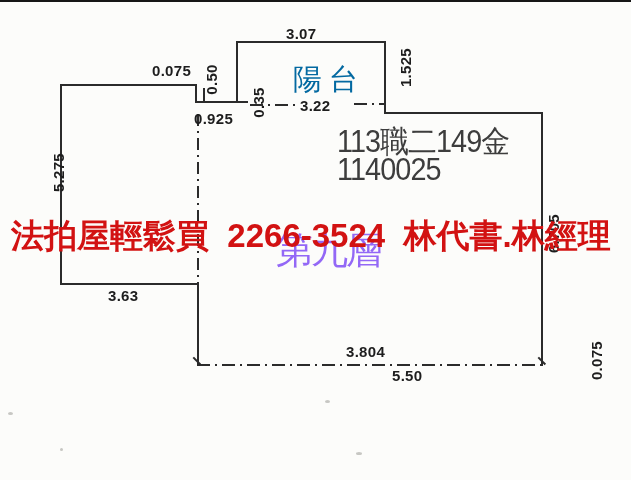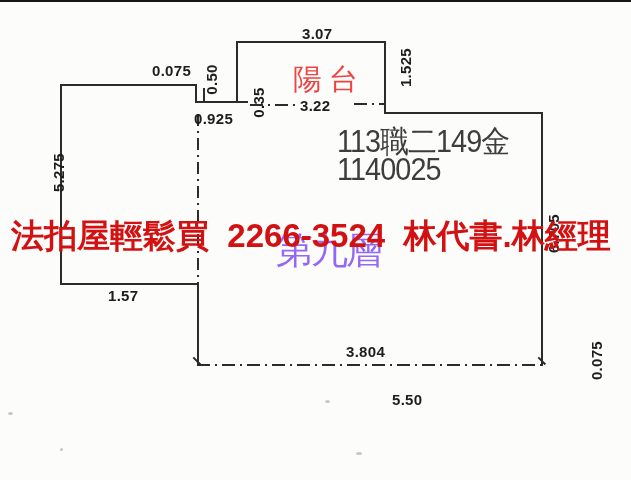--- a/index.html
+++ b/index.html
@@ -22,21 +22,21 @@
       var(--ink) 0 12px, transparent 12px 17px,
       var(--ink) 17px 19px, transparent 19px 24px);
   }
   .tick{ position:absolute; width:10px; height:1.5px; background:var(--ink); transform:rotate(45deg); }
   .dim{
     position:absolute; font-size:15px; font-weight:bold; color:#1d1d1d;
     letter-spacing:0.3px; white-space:nowrap;
   }
   .rot{ width:46px; text-align:center; transform:rotate(-90deg); transform-origin:center; }
   .balcony-label{
-    position:absolute; font-size:29px; color:#ef4444; letter-spacing:7px; white-space:nowrap;
+    position:absolute; font-size:29px; color:#0369a1; letter-spacing:7px; white-space:nowrap;
   }
   .case-text{
     position:absolute; color:#3d3d3d; font-size:31px; white-space:nowrap;
     transform:scaleX(0.93); transform-origin:left top; letter-spacing:-1px;
   }
   .stamp{
     position:absolute; font-size:37px; color:#8b5cf6; z-index:1; white-space:nowrap;
     letter-spacing:-2px; opacity:0.92;
   }
   .ad{
@@ -71,31 +71,31 @@
 
   <div class="ln" style="left:384px; top:112px; width:159px; height:2px;"></div>
   <div class="ln" style="left:541px; top:112px; width:2px;   height:254px;"></div>
 
   <div class="dashdot-h" style="left:197px; top:364px; width:346px;"></div>
   <div class="dashdot-v" style="left:197px; top:114px; height:170px;"></div>
 
   <div class="tick" style="left:192px; top:360px;"></div>
   <div class="tick" style="left:537px; top:360px;"></div>
 
-  <div class="dim" style="left:286px; top:25px;margin-left:16px;">3.07</div>
+  <div class="dim" style="left:286px; top:25px;">3.07</div>
   <div class="dim" style="left:152px; top:62px;">0.075</div>
   <div class="dim rot" style="left:188px; top:71px;">0.50</div>
   <div class="dim" style="left:194px; top:110px;text-align:center;">0.925</div>
   <div class="dim rot" style="left:235px; top:94px;">0.35</div>
   <div class="dim" style="left:300px; top:97px;">3.22</div>
   <div class="dim rot" style="left:382px; top:59px;">1.525</div>
   <div class="dim rot" style="left:35px;  top:164px;">5.275</div>
-  <div class="dim" style="left:108px; top:287px;">1.57</div>
+  <div class="dim" style="left:108px; top:287px;">3.63</div>
   <div class="dim" style="left:346px; top:343px;">3.804</div>
-  <div class="dim" style="left:392px; top:367px;margin-top:24px;">5.50</div>
+  <div class="dim" style="left:392px; top:367px;">5.50</div>
   <div class="dim rot" style="left:573px; top:352px;">0.075</div>
   <div class="dim rot" style="left:530px; top:225px;">6.705</div>
 
   <div class="balcony-label" style="left:293px; top:60px;">陽台</div>
   <div class="case-text" style="left:337px; top:121px;">113職二149金</div>
   <div class="case-text" style="left:337px; top:152px;">1140025</div>
 
   <div class="stamp" style="left:276px; top:226px;">第九層</div>
 
   <div class="ad" style="left: 11px; top: 214px; color: rgb(210, 18, 18);">法拍屋輕鬆買  2266-3524  林代書.林經理</div>

